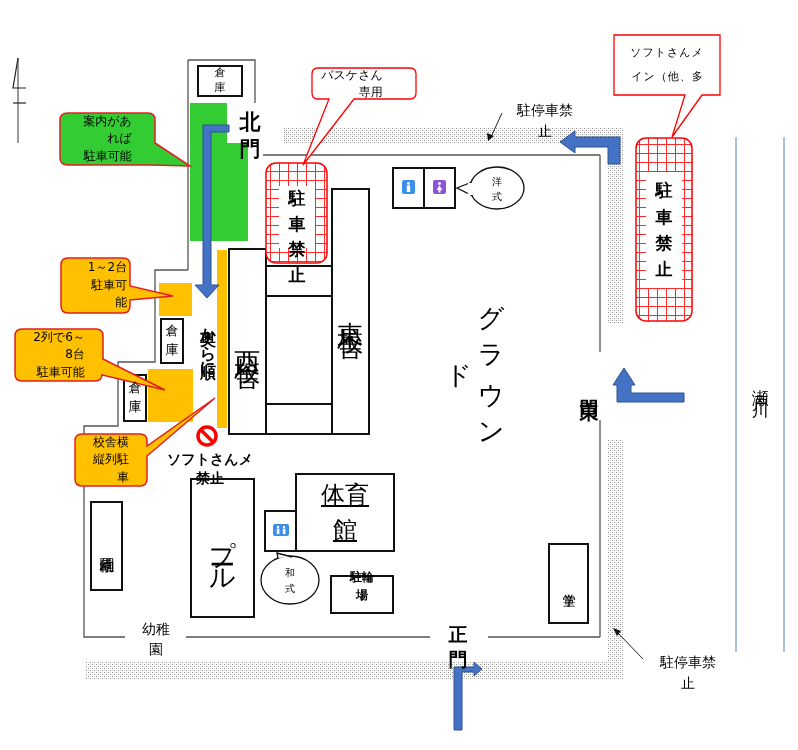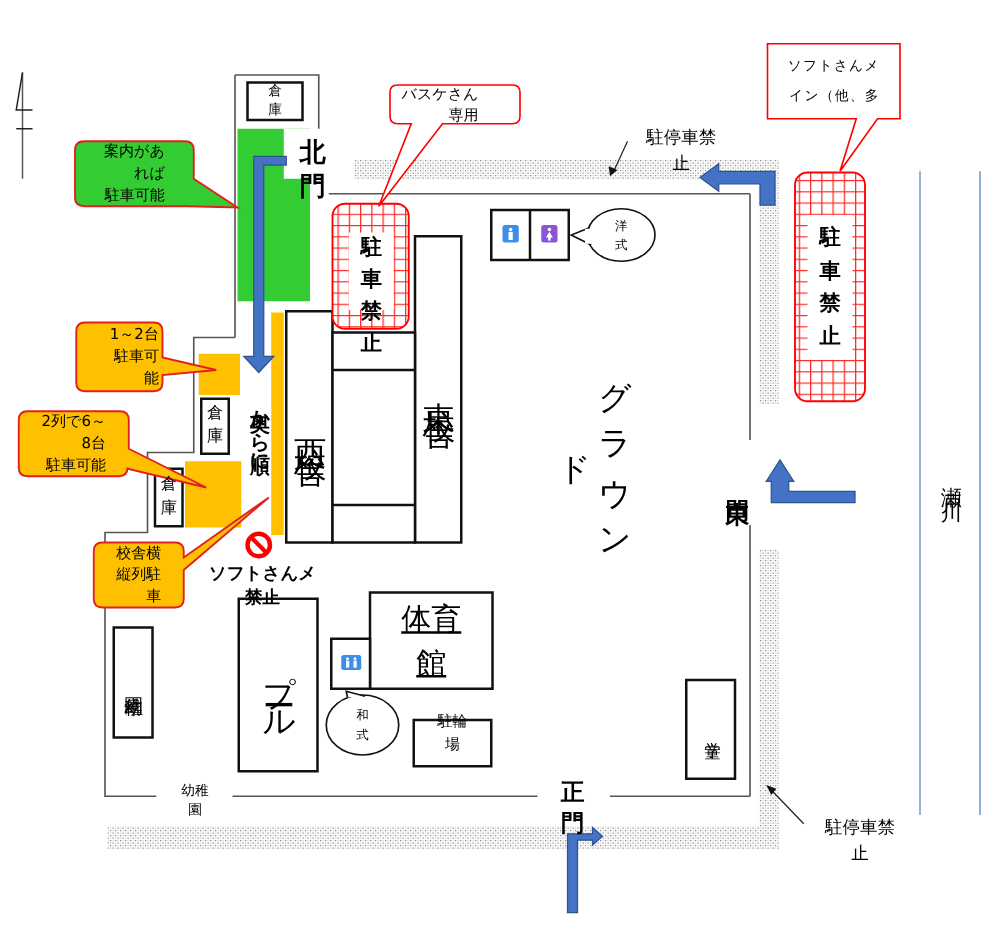--- a/index.html
+++ b/index.html
@@ -200,24 +200,24 @@
 <div class="lbl vert" style="left:455px;top:270px;width:40px;height:190px;font-size:26px;letter-spacing:10px;">グラウンド</div>
 <div class="lbl vert" style="left:746px;top:345px;width:28px;height:80px;font-size:17px;letter-spacing:6px;">瀬戸川</div>
 
 <div class="lbl vert bold" style="left:199px;top:293px;width:18px;height:100px;font-size:16px;letter-spacing:-1px;">奥から順に</div>
 <div class="lbl bold" style="left:160px;top:448px;width:100px;height:42px;font-size:14px;line-height:1.35;">ソフトさんメ
 禁止</div>
 
 <div class="lbl" style="left:191px;top:510px;width:63px;height:80px;font-size:26px;writing-mode:vertical-rl;text-orientation:upright;">プール</div>
 <div class="lbl" style="left:296px;top:477px;width:98px;height:72px;font-size:24px;line-height:1.45;text-decoration:underline;">体育
 館</div>
-<div class="lbl" style="left:331px;top:576px;width:62px;height:20px;font-size:12px;line-height:1.5;">駐輪
+<div class="lbl" style="left:331px;top:576px;width:62px;height:20px;font-size:12px;line-height:1.5;font-weight:bold;">駐輪
 場</div>
 <div class="lbl vert" style="left:91px;top:512px;width:31px;height:68px;font-size:15px;letter-spacing:0px;">幼稚園</div>
-<div class="lbl" style="left:125px;top:618px;width:62px;height:44px;font-size:11px;line-height:1.4;">幼稚
+<div class="lbl" style="left:125px;top:618px;width:62px;height:44px;font-size:14px;line-height:1.4;">幼稚
 園</div>
 <div class="lbl vert" style="left:549px;top:550px;width:39px;height:66px;font-size:13px;letter-spacing:0px;">学童</div>
 
 <div class="lbl" style="left:480px;top:172px;width:34px;height:34px;font-size:10px;line-height:1.5;">洋
 式</div>
 <div class="lbl" style="left:275px;top:564px;width:30px;height:34px;font-size:10px;line-height:1.6;">和
 式</div>
 
 <div class="lbl" style="left:505px;top:100px;width:80px;height:42px;font-size:14px;line-height:1.5;">駐停車禁
 止</div>

